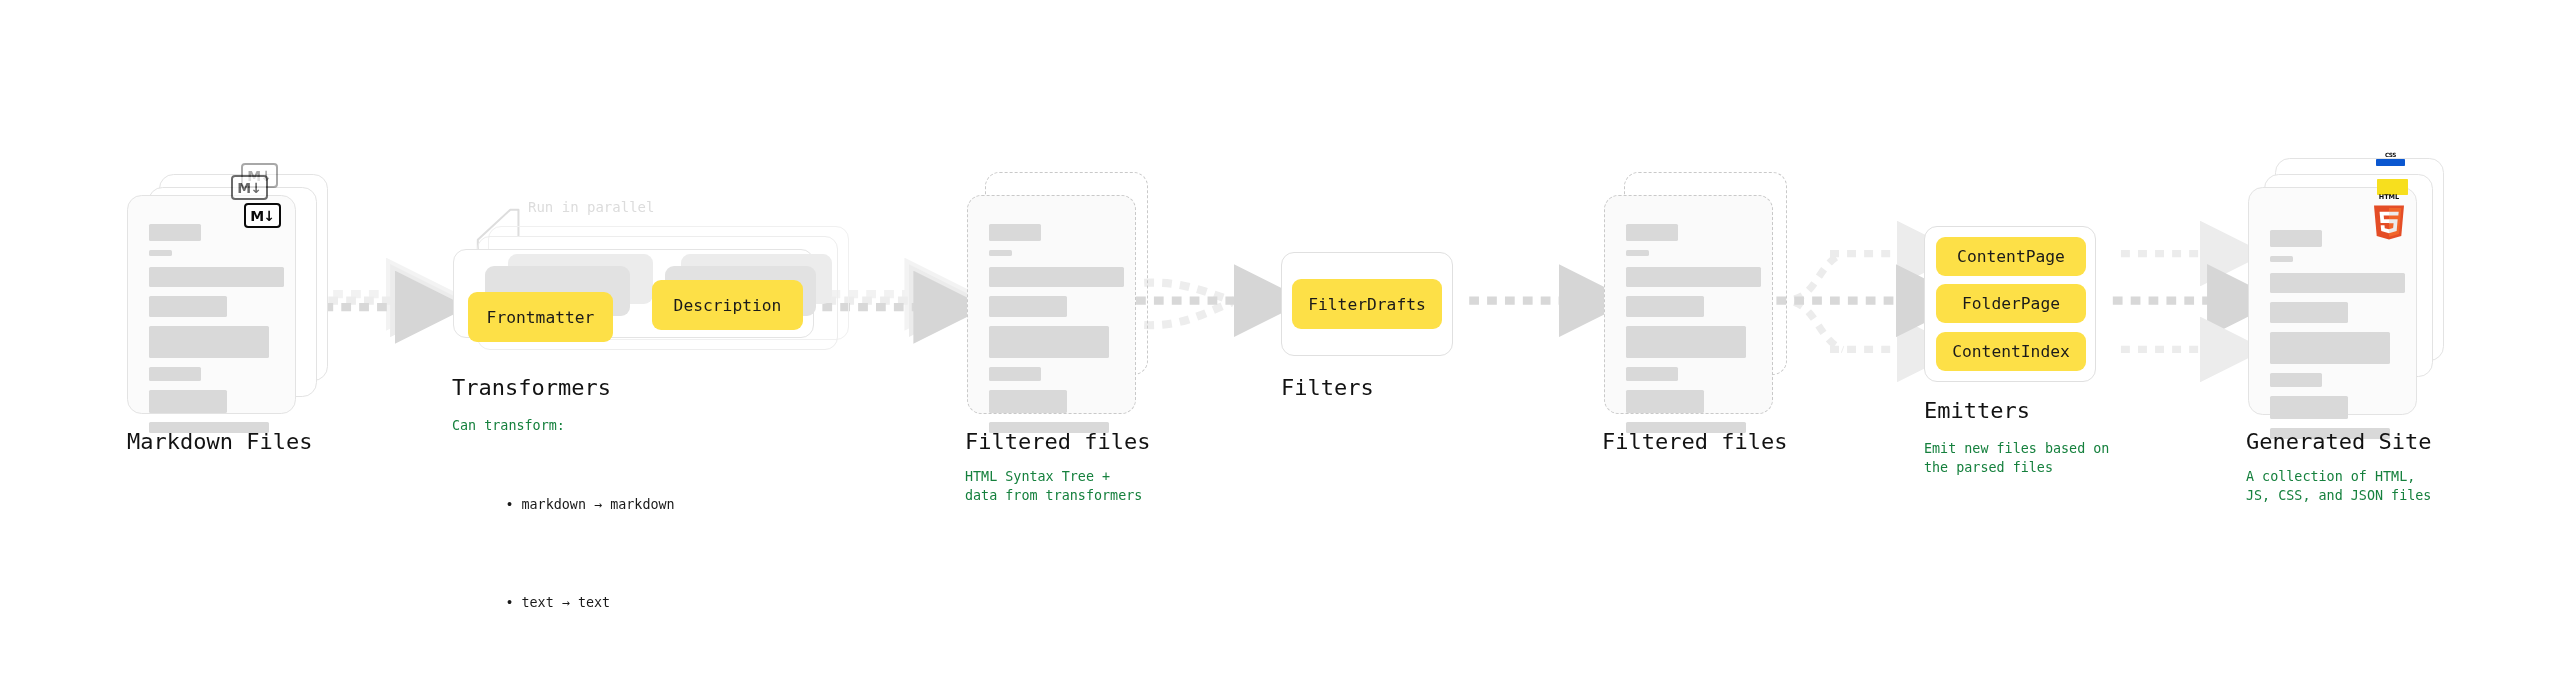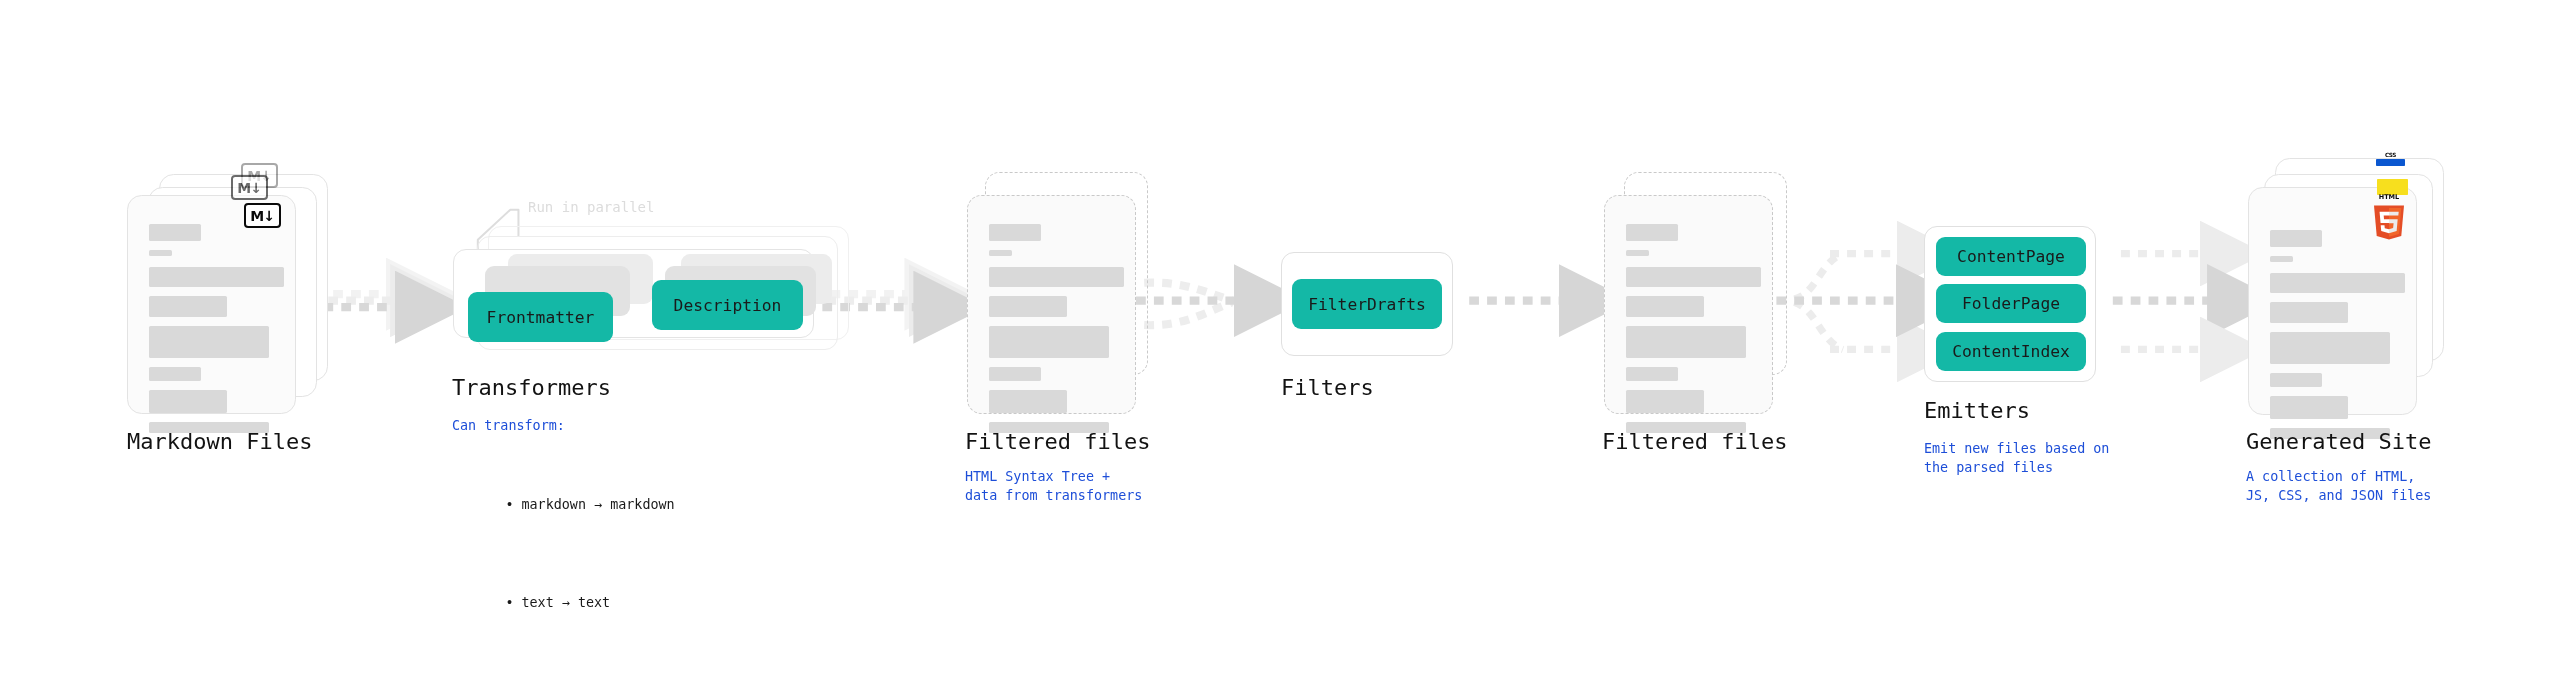--- a/index.html
+++ b/index.html
@@ -61,36 +61,36 @@
     font-size:6.5px;font-weight:bold;color:#0a0a0a;letter-spacing:0px;
   }
 
   
   .gbox{
     position:absolute;box-sizing:border-box;
     border:1.6px solid #e0e0e0;border-radius:13px;background:#ffffff;
   }
   .pill{
     position:absolute;box-sizing:border-box;
-    background:#14b8a6;border-radius:9px;
+    background:#fde047;border-radius:9px;
     display:flex;align-items:center;justify-content:center;
     font-family:"DejaVu Sans Mono","Liberation Mono",monospace;
     font-size:16.3px;color:#1a1a1a;white-space:nowrap;
   }
 
   
   .caption{
     position:absolute;
     font-family:"DejaVu Sans Mono","Liberation Mono",monospace;
     font-size:22px;color:#121212;white-space:nowrap;letter-spacing:0px;
   }
   .subcap{
     position:absolute;
     font-family:"DejaVu Sans Mono","Liberation Mono",monospace;
-    font-size:13.4px;line-height:1.45;color:#1d4ed8;white-space:pre;
+    font-size:13.4px;line-height:1.45;color:#15803d;white-space:pre;
   }
   .annot{
     position:absolute;
     font-family:"DejaVu Sans Mono","Liberation Mono",monospace;
     font-size:14px;color:#dcdcdc;white-space:nowrap;
   }
   .bullets{position:absolute;font-size:13.4px;line-height:1.45;color:#1a1a1a;white-space:pre;}
 
   svg{display:block;overflow:visible;}
   .arrow-layer{position:absolute;left:0;top:0;width:2576px;height:681px;pointer-events:none;}

